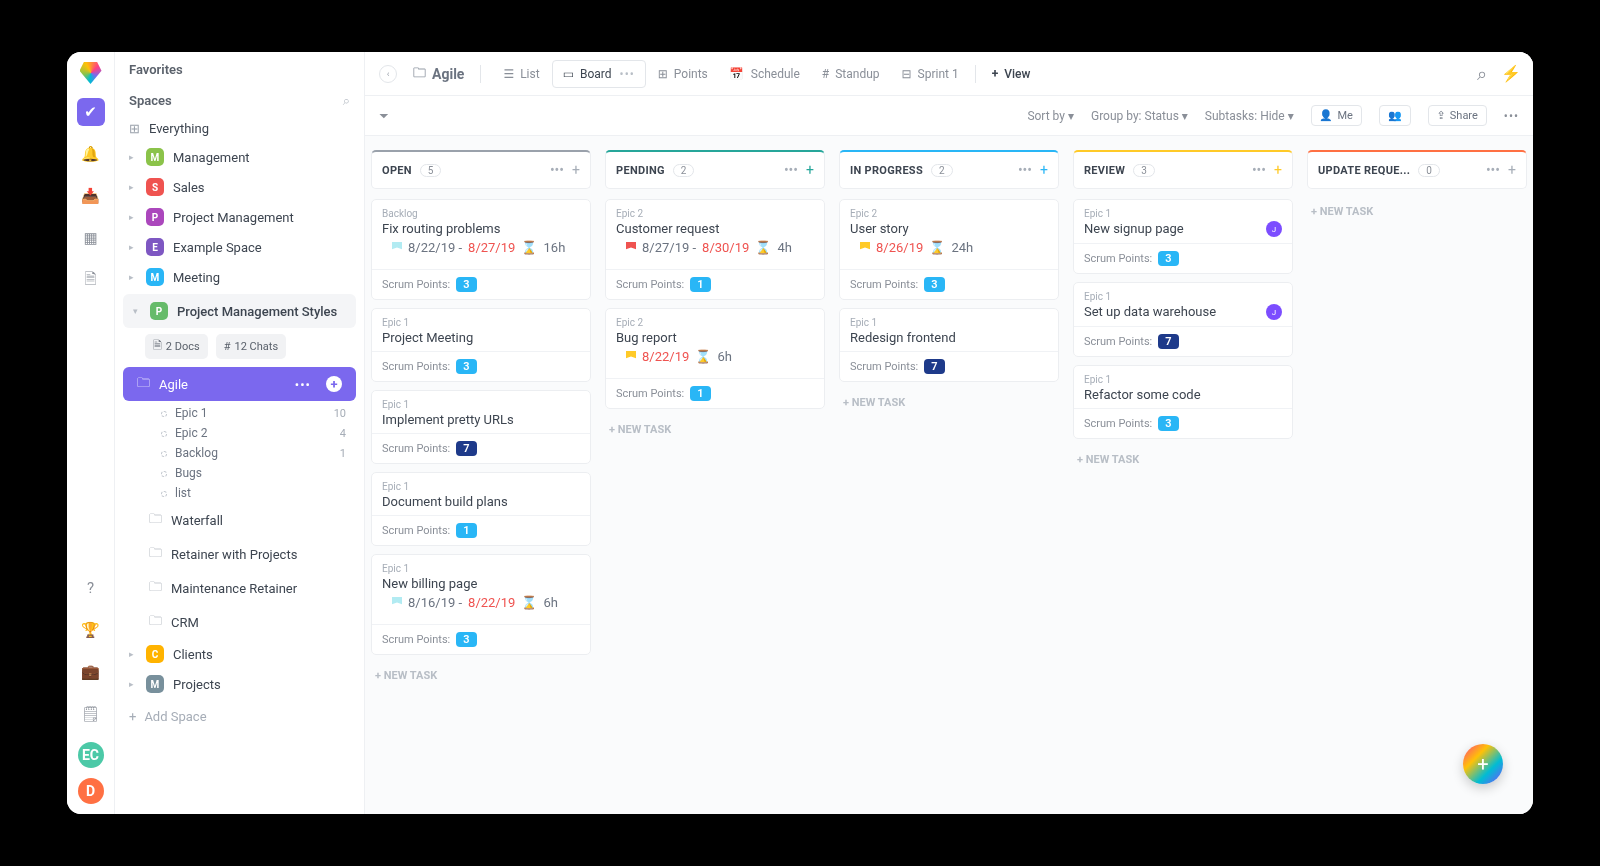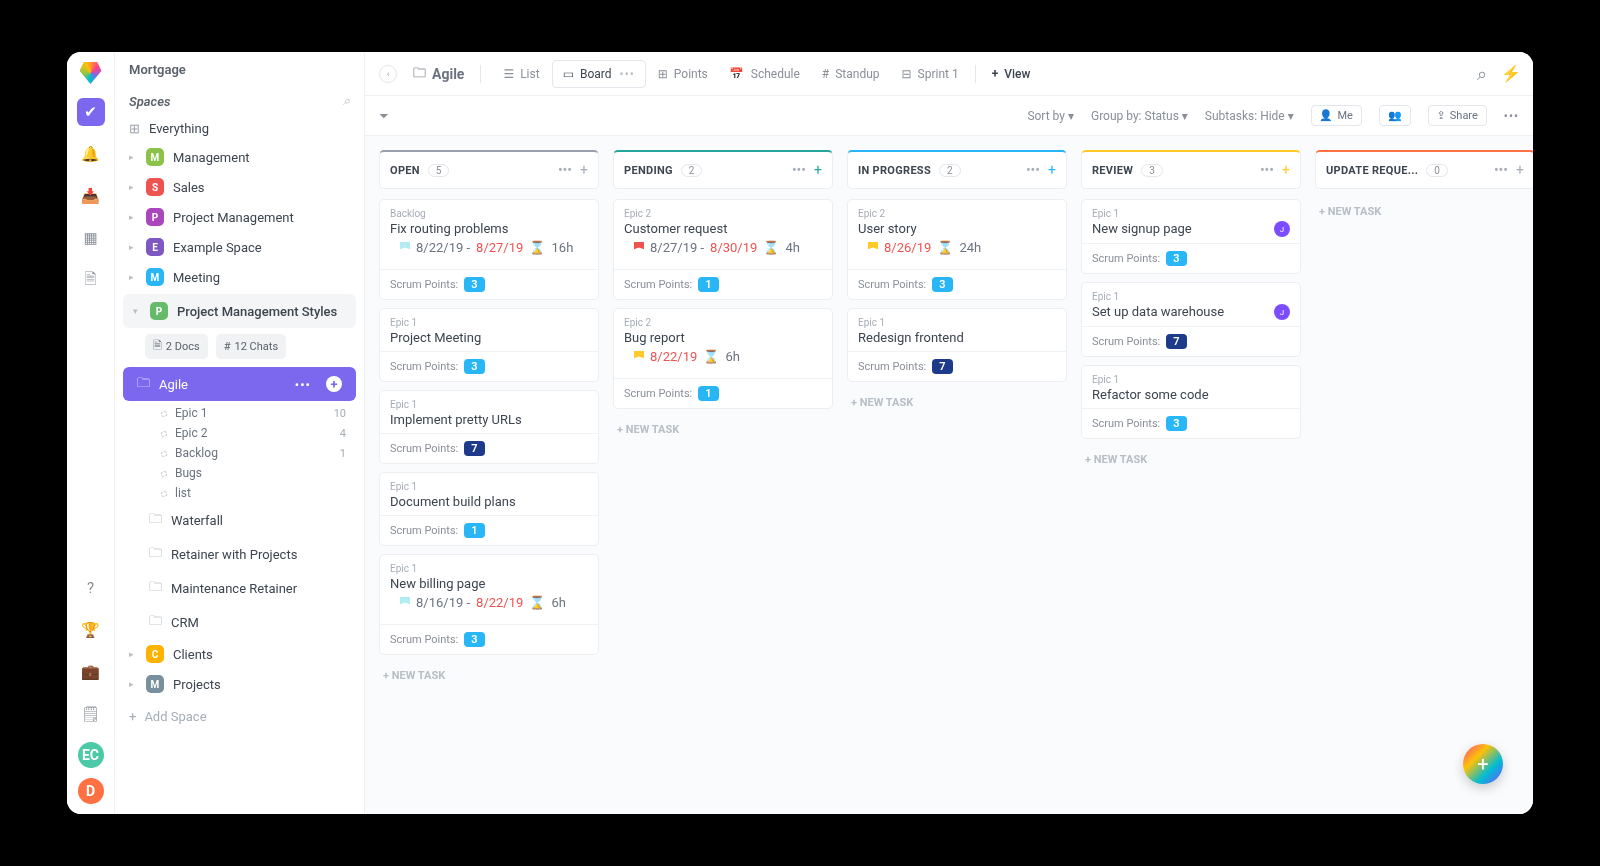--- a/index.html
+++ b/index.html
@@ -22,41 +22,41 @@
 .sb-row.indent1 { padding-left: 34px; }
 .sb-row.active-item { background: #7b68ee; color: #fff; border-radius: 6px; margin: 2px 8px; padding-left: 14px; }
 .sb-row.active-item .folder-icon, .sb-row.active-item .icon { color: #fff; }
 .sb-chips { display: flex; gap: 8px; padding: 4px 14px 6px 30px; }
 .sb-chip { background: #f1f2f4; border-radius: 5px; padding: 3px 8px; font-size: 11px; color: #5a616b; display: flex; align-items: center; gap: 4px; }
 .sb-sub { display: flex; align-items: center; justify-content: space-between; padding: 3px 18px 3px 46px; color: #6b7380; font-size: 12px; cursor: pointer; }
 .sb-sub .dot { width: 6px; height: 6px; border: 1px dashed #c2c7ce; border-radius: 50%; margin-right: 8px; display: inline-block; }
 .sb-count { color: #a6adb7; font-size: 11px; }
 .folder-icon { color: #9aa1ab; font-size: 13px; }
 .add-space { color: #a6adb7; padding: 10px 14px; display: flex; gap: 8px; align-items: center; }
-.spaces-head { display: flex; align-items: center; justify-content: space-between; padding: 10px 14px 6px; font-style: italic; }
+.spaces-head { display: flex; align-items: flex-start; justify-content: space-between; padding: 10px 14px 6px; }
 .spaces-head .search { color: #b8bec6; }
 
 .main { flex: 1; display: flex; flex-direction: column; background: #fafbfc; overflow: hidden; }
 .topbar { height: 44px; display: flex; align-items: center; border-bottom: 1px solid #eef0f3; background: #fff; padding: 0 8px; position: relative; }
 .collapse-btn { width: 18px; height: 18px; border: 1px solid #e3e6ea; border-radius: 50%; display: flex; align-items: center; justify-content: center; color: #9aa1ab; font-size: 9px; margin: 0 6px; cursor: pointer; }
 .crumb { display: flex; align-items: center; gap: 6px; color: #6b7380; font-size: 14px; font-weight: 700; margin: 0 10px; }
 .crumb .folder-icon { color: #9aa1ab; }
 .views { display: flex; gap: 2px; margin-left: 6px; }
 .view-tab { display: flex; align-items: center; gap: 6px; padding: 6px 10px; color: #8a8f98; font-size: 12px; cursor: pointer; border-radius: 4px; }
 .view-tab.active { background: #fff; border: 1px solid #e3e6ea; color: #3d4550; }
 .view-divider { width: 1px; height: 18px; background: #e3e6ea; margin: 0 6px; }
 .top-right { position: absolute; right: 12px; display: flex; align-items: center; gap: 14px; color: #8a8f98; }
 .top-right span { cursor: pointer; }
 
 .filterbar { height: 40px; display: flex; align-items: center; padding: 0 14px; border-bottom: 1px solid #eef0f3; background: #fff; font-size: 12px; color: #8a8f98; gap: 10px; }
 .filterbar input { border: none; outline: none; font-size: 12px; color: #555; flex: 1; background: transparent; }
 .filterbar .right { margin-left: auto; display: flex; gap: 17px; align-items: center; }
 .pill-btn { border: 1px solid #e3e6ea; border-radius: 4px; padding: 3px 8px; font-size: 11px; color: #6b7380; display: flex; align-items: center; gap: 4px; cursor: pointer; }
 
-.board { flex: 1; overflow-x: auto; padding: 14px; display: flex; gap: 14px; }
+.board { flex: 1; overflow-x: auto; padding: 14px; display: flex; gap: 14px; justify-content: center; }
 .col { width: 220px; flex-shrink: 0; }
 .col-head { background: #fff; border: 1px solid #eceef1; border-top: 2px solid; border-radius: 5px; padding: 10px 10px; display: flex; align-items: center; gap: 8px; margin-bottom: 10px; }
 .col-title { font-size: 11px; font-weight: 700; letter-spacing: .3px; color: #3d4550; }
 .col-count { border: 1px solid #e3e6ea; border-radius: 10px; padding: 0 7px; font-size: 10px; color: #8a8f98; }
 .col-head .spacer { flex: 1; }
 .col-head .dots, .col-head .plus { color: #a6adb7; cursor: pointer; font-size: 14px; }
 
 .card { background: #fff; border: 1px solid #eceef1; border-radius: 5px; margin-bottom: 8px; overflow: hidden; font-size: 12px; }
 .card-top { padding: 8px 10px 6px; }
 .card-epic { font-size: 10px; color: #a6adb7; margin-bottom: 2px; }
@@ -94,21 +94,21 @@
     <div class="rail-spacer"></div>
     <div class="rail-btn">?</div>
     <div class="rail-btn">🏆</div>
     <div class="rail-btn">💼</div>
     <div class="rail-btn">🗒</div>
     <div class="avatar a1">EC</div>
     <div class="avatar a2">D</div>
   </div>
 
   <div class="sidebar">
-    <div class="sb-section">Mortgage</div>
+    <div class="sb-section">Favorites</div>
     <div class="spaces-head">
       <span style="font-weight:600;color:#5a616b">Spaces</span>
       <span class="search">⌕</span>
     </div>
     <div class="sb-row">
       <span class="folder-icon">⊞</span>
       <span>Everything</span>
     </div>
     <div id="spaces-list">
         <div class="sb-row">

